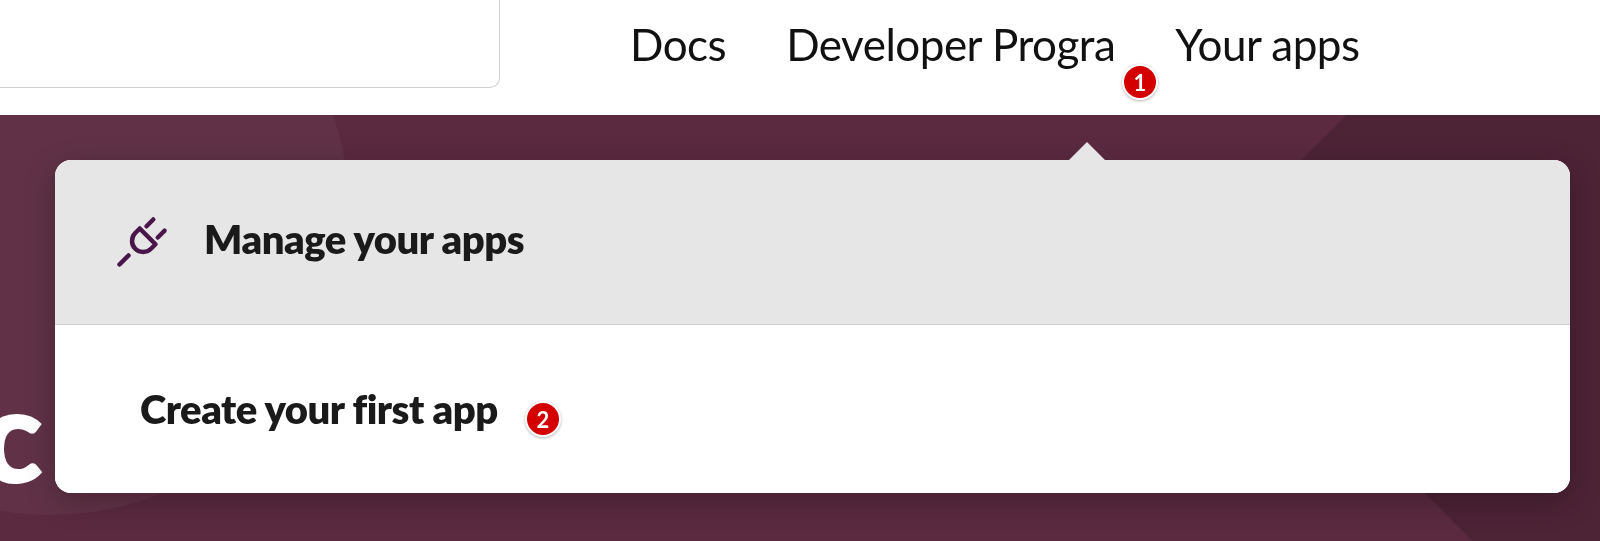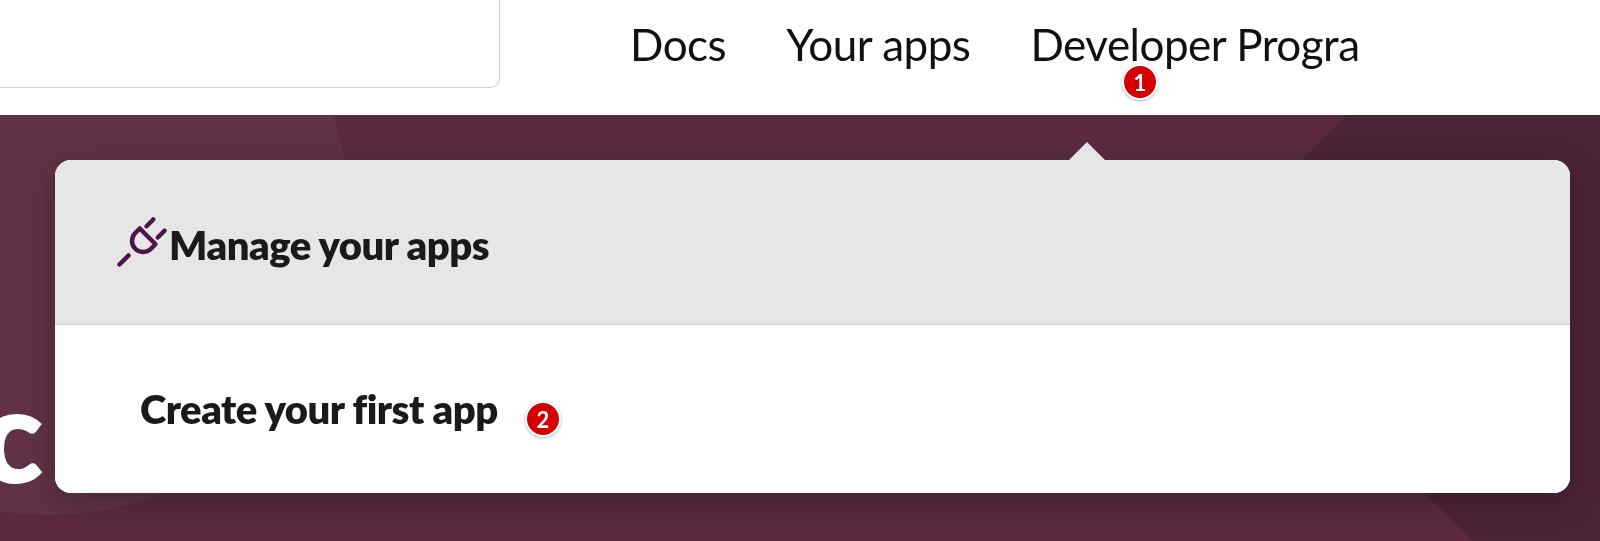--- a/index.html
+++ b/index.html
@@ -90,21 +90,22 @@
       top: -18px;
       left: 1010px;
       width: 0; height: 0;
       border-left: 22px solid transparent;
       border-right: 22px solid transparent;
       border-bottom: 22px solid #e7e6e6;
     }
 
     .dropdown-section {
       display: flex;
-      align-items: flex-end;
+      align-items: flex-start;
+      gap: 35px;
       padding: 55px 60px 55px 60px;
     }
 
     .section-top {
       background: #e7e6e6;
       border-radius: 16px 16px 0 0;
       border-bottom: 1px solid #cfcfcf;
     }
 
     .section-bottom {
@@ -140,22 +141,22 @@
     .badge-1 { top: 64px; left: 1122px; }
     .badge-2 { top: 401px; left: 525px; }
   </style>
 </head>
 <body>
 
 <div class="topbar">
   <div class="search-box"></div>
   <nav class="nav">
     <span class="nav-item">Docs</span>
+    <span class="nav-item">Developer Progra</span>
     <span class="nav-item">Your apps</span>
-    <span class="nav-item">Developer Progra</span>
   </nav>
 </div>
 
 <div class="hero-bg">
   <div class="hero-text">
     <div>c</div>
     <div>a</div>
   </div>
 </div>
 

